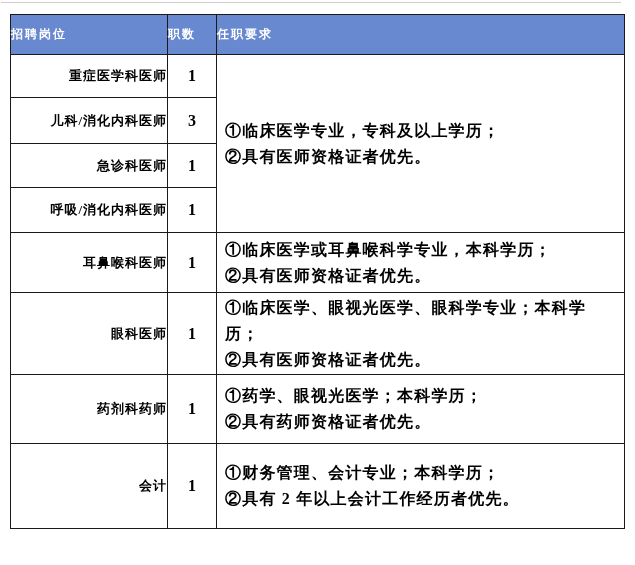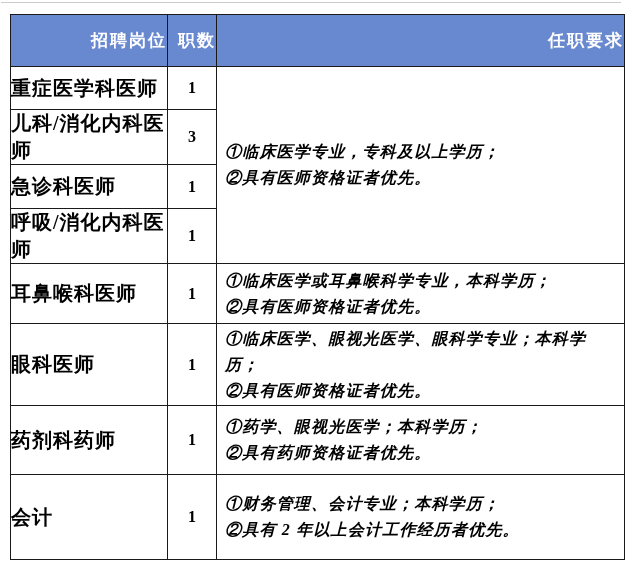--- a/index.html
+++ b/index.html
@@ -41,45 +41,45 @@
   .recruit-table col.c3 { width: 408px; }
   .recruit-table th, .recruit-table td {
     border: 1px solid var(--border);
     vertical-align: middle;
   }
   .recruit-table th {
     background: var(--header-bg);
     color: var(--header-text);
     font-family: "Liberation Sans", sans-serif;
     font-weight: bold;
-    font-size: 17px;
+    font-size: 12px;
     letter-spacing: 2px;
-    text-align: right;
-    height: 52px;
+    text-align: left;
+    height: 40px;
   }
   td.pos {
-    text-align: left;
-    font-size: 20px;
+    text-align: right;
+    font-size: 13px;
     font-weight: 600;
     letter-spacing: 1px;
   }
   td.cnt {
     text-align: center;
     font-size: 16px;
     font-weight: 600;
   }
   td.req {
     text-align: left;
     padding-left: 8px;
     padding-right: 4px;
     font-size: 16px;
     font-weight: 600;
     letter-spacing: 1.2px;
   }
-  .req-line { line-height: 26px; font-style: italic; }
+  .req-line { line-height: 26px; }
   tr.r1 { height: 43px; }
   tr.r2 { height: 46px; }
   tr.r3 { height: 44px; }
   tr.r4 { height: 45px; }
   tr.r5 { height: 60px; }
   tr.r6 { height: 82px; }
   tr.r7 { height: 69px; }
   tr.r8 { height: 85px; }
 </style>
 </head>

